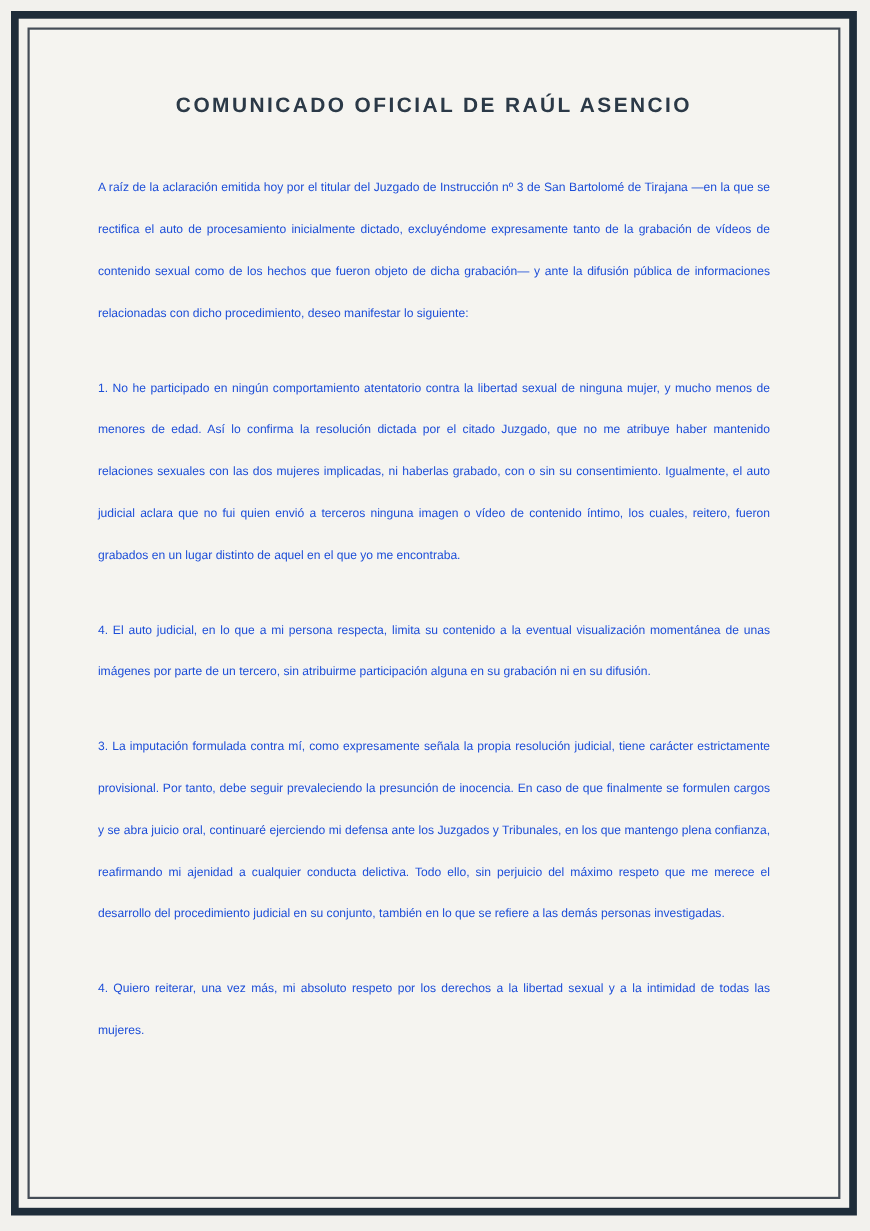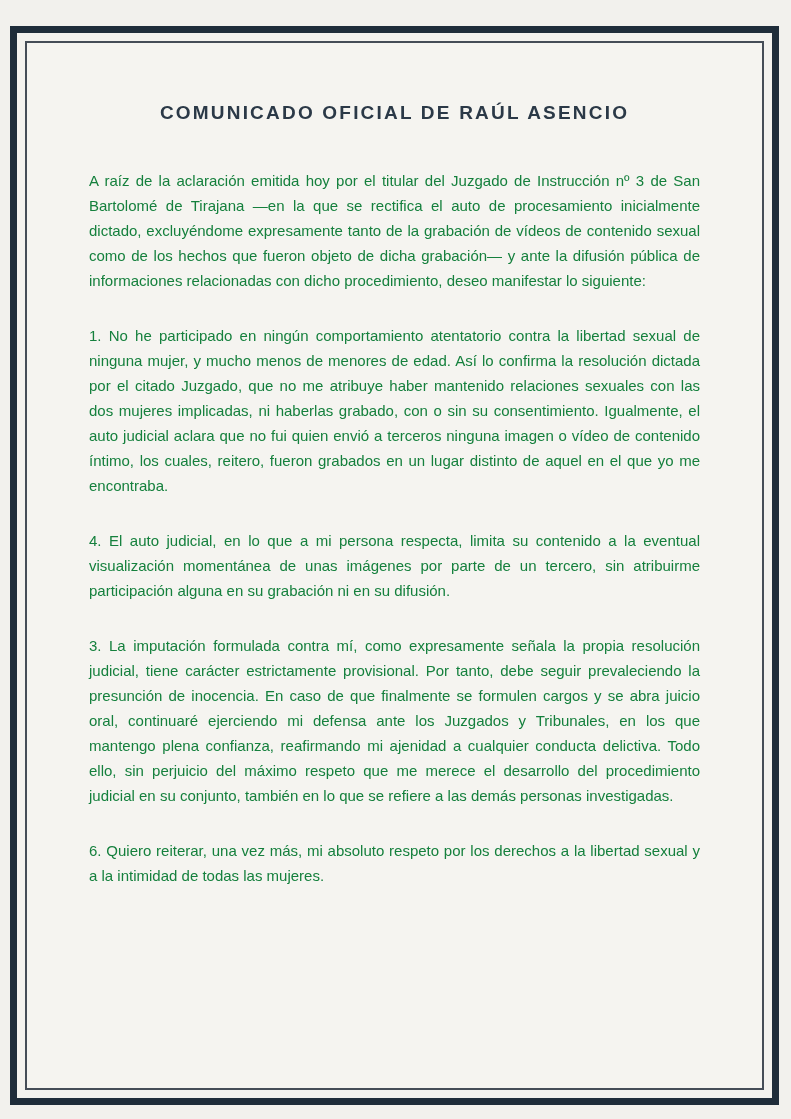--- a/index.html
+++ b/index.html
@@ -21,21 +21,20 @@
     height: 1119px;
   }
   .frame-outer {
     position: absolute;
     left: 10px;
     top: 10px;
     right: 12px;
     bottom: 14px;
     border: 7px solid #1f2d3a;
     background: #f3f2ee;
-    margin-top: 16px;
   }
   .frame-inner {
     position: absolute;
     left: 8px;
     top: 8px;
     right: 8px;
     bottom: 8px;
     border: 2px solid #454d57;
     background: #f5f4f0;
   }
@@ -53,36 +52,36 @@
     margin: 0 0 42px 0;
     text-align: center;
     font-size: 19px;
     font-weight: bold;
     letter-spacing: 2.2px;
     color: #2b3947;
     line-height: 27px;
   }
   p.doc-paragraph {
     margin: 0 0 30px 0;
-    font-size: 15px;
-    line-height: 25px;
-    color: #15803d;
+    font-size: 11px;
+    line-height: 38px;
+    color: #1d4ed8;
     text-align: justify;
     text-justify: inter-word;
   }
 </style>
 </head>
 <body>
 
 <div class="page">
   <div class="frame-outer">
     <div class="frame-inner">
       <div class="content">
         <h1 class="doc-title">COMUNICADO OFICIAL DE RAÚL ASENCIO</h1>
         <p class="doc-paragraph">A raíz de la aclaración emitida hoy por el titular del Juzgado de Instrucción nº 3 de San Bartolomé de Tirajana —en la que se rectifica el auto de procesamiento inicialmente dictado, excluyéndome expresamente tanto de la grabación de vídeos de contenido sexual como de los hechos que fueron objeto de dicha grabación— y ante la difusión pública de informaciones relacionadas con dicho procedimiento, deseo manifestar lo siguiente:</p>
         <p class="doc-paragraph">1. No he participado en ningún comportamiento atentatorio contra la libertad sexual de ninguna mujer, y mucho menos de menores de edad. Así lo confirma la resolución dictada por el citado Juzgado, que no me atribuye haber mantenido relaciones sexuales con las dos mujeres implicadas, ni haberlas grabado, con o sin su consentimiento. Igualmente, el auto judicial aclara que no fui quien envió a terceros ninguna imagen o vídeo de contenido íntimo, los cuales, reitero, fueron grabados en un lugar distinto de aquel en el que yo me encontraba.</p>
         <p class="doc-paragraph">4. El auto judicial, en lo que a mi persona respecta, limita su contenido a la eventual visualización momentánea de unas imágenes por parte de un tercero, sin atribuirme participación alguna en su grabación ni en su difusión.</p>
         <p class="doc-paragraph">3. La imputación formulada contra mí, como expresamente señala la propia resolución judicial, tiene carácter estrictamente provisional. Por tanto, debe seguir prevaleciendo la presunción de inocencia. En caso de que finalmente se formulen cargos y se abra juicio oral, continuaré ejerciendo mi defensa ante los Juzgados y Tribunales, en los que mantengo plena confianza, reafirmando mi ajenidad a cualquier conducta delictiva. Todo ello, sin perjuicio del máximo respeto que me merece el desarrollo del procedimiento judicial en su conjunto, también en lo que se refiere a las demás personas investigadas.</p>
-        <p class="doc-paragraph">6. Quiero reiterar, una vez más, mi absoluto respeto por los derechos a la libertad sexual y a la intimidad de todas las mujeres.</p>
+        <p class="doc-paragraph">4. Quiero reiterar, una vez más, mi absoluto respeto por los derechos a la libertad sexual y a la intimidad de todas las mujeres.</p>
       </div>
     </div>
   </div>
 </div>
 
 </body></html>

